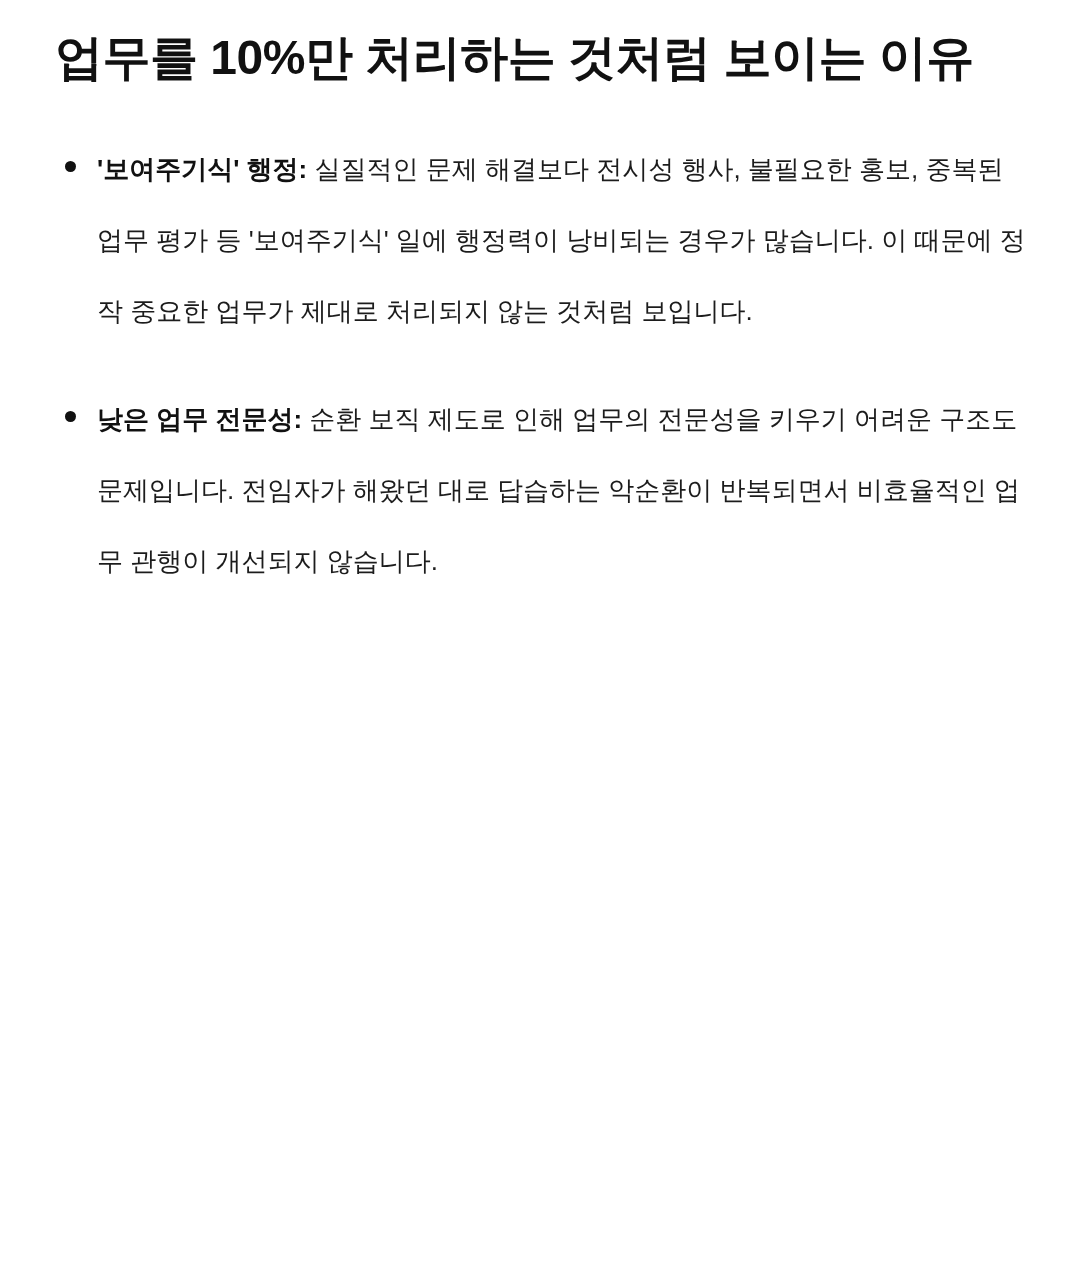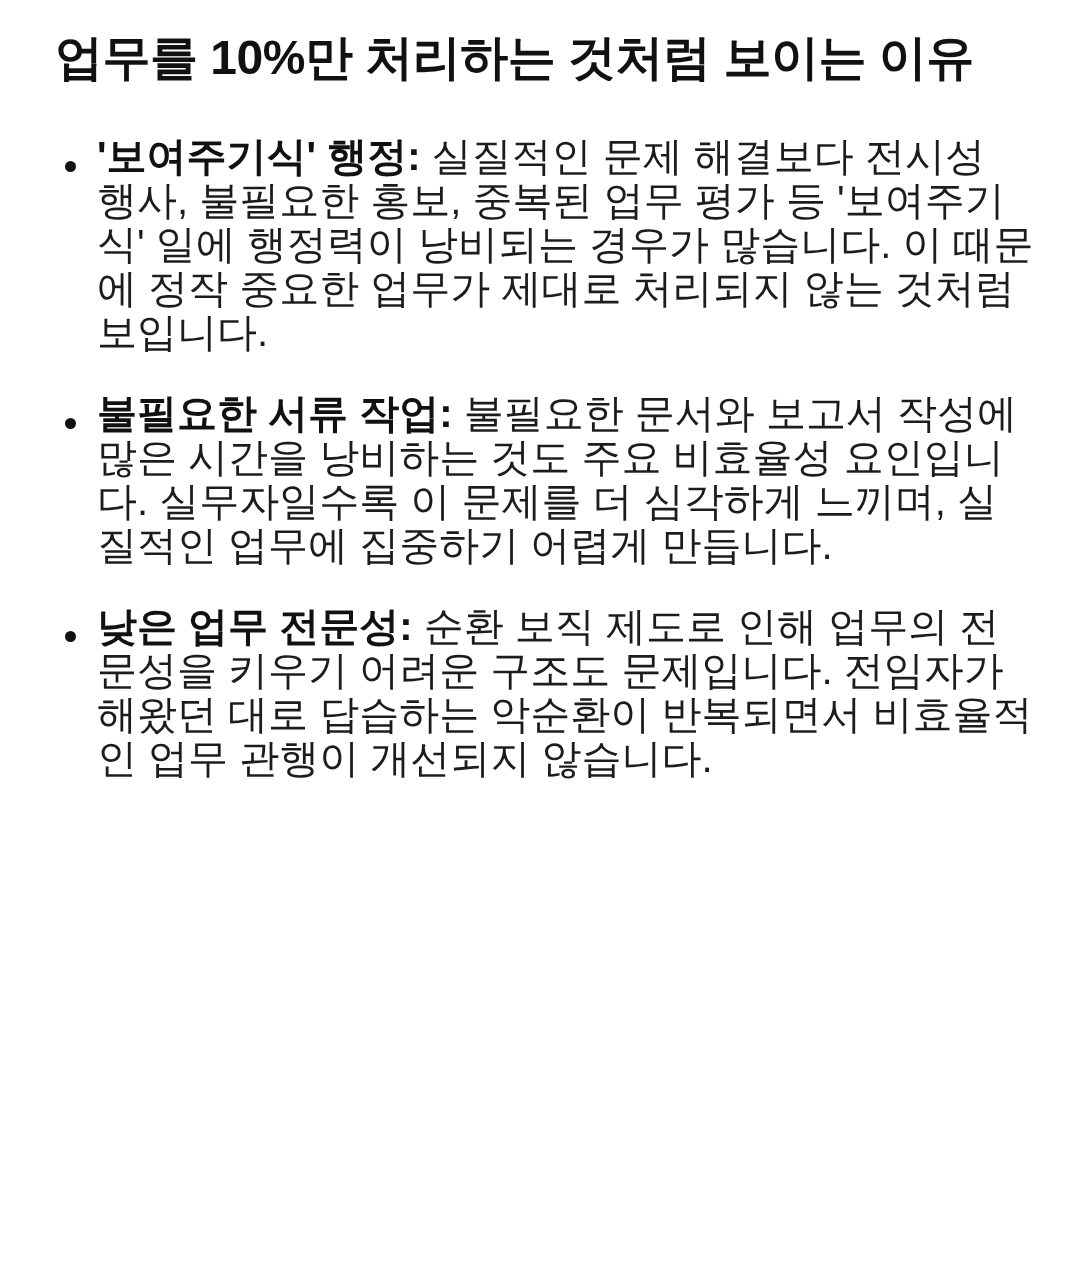--- a/index.html
+++ b/index.html
@@ -40,22 +40,22 @@
     display: block;
     width: 11px;
     height: 11px;
     margin: 27px 0 0 10px;
     border-radius: 50%;
     background: #111111;
   }
   .item-text {
     flex: 1 1 auto;
     margin: 0;
-    font-size: 40px;
-    line-height: 44px;
+    font-size: 26px;
+    line-height: 71px;
     color: #1c1c1c;
     word-break: normal;
     overflow-wrap: break-word;
   }
   .lead { font-weight: 700; color: #111111; }
 </style>
 </head>
 <body>
 
 <div class="page">
@@ -68,29 +68,20 @@
       <span class="bullet-col">
         <span class="dot"></span>
       </span>
       <p class="item-text">
         <span class="lead">'보여주기식' 행정:</span>
         <span>실질적인 문제 해결보다 전시성 행사, 불필요한 홍보, 중복된 업무 평가 등 '보여주기식' 일에 행정력이 낭비되는 경우가 많습니다. 이 때문에 정작 중요한 업무가 제대로 처리되지 않는 것처럼 보입니다.</span>
       </p>
     </div>
 
 
-    <div class="item">
-      <span class="bullet-col">
-        <span class="dot"></span>
-      </span>
-      <p class="item-text">
-        <span class="lead">불필요한 서류 작업:</span>
-        <span>불필요한 문서와 보고서 작성에 많은 시간을 낭비하는 것도 주요 비효율성 요인입니다. 실무자일수록 이 문제를 더 심각하게 느끼며, 실질적인 업무에 집중하기 어렵게 만듭니다.</span>
-      </p>
-    </div>
 
     <div class="item">
       <span class="bullet-col">
         <span class="dot"></span>
       </span>
       <p class="item-text">
         <span class="lead">낮은 업무 전문성:</span>
         <span>순환 보직 제도로 인해 업무의 전문성을 키우기 어려운 구조도 문제입니다. 전임자가 해왔던 대로 답습하는 악순환이 반복되면서 비효율적인 업무 관행이 개선되지 않습니다.</span>
         
       </p>

